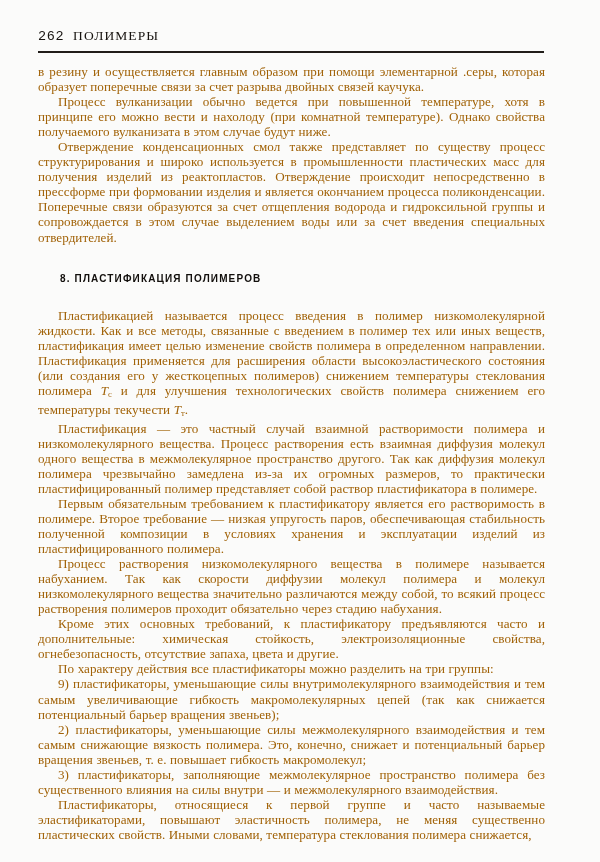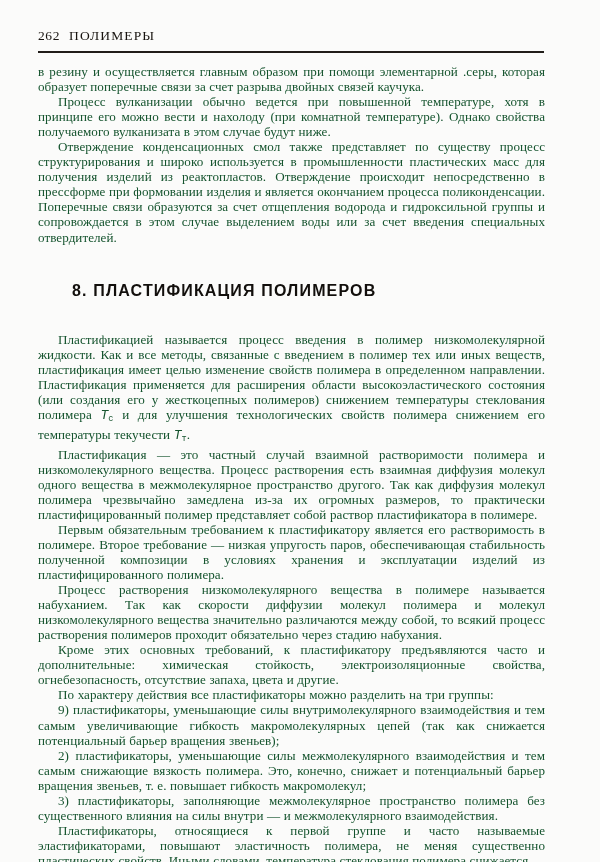--- a/index.html
+++ b/index.html
@@ -31,20 +31,21 @@
   .runhead-line {
     font-family: "Liberation Serif", "DejaVu Serif", serif;
     font-size: 13.5px;
     letter-spacing: 0.6px;
     color: #17130f;
     white-space: nowrap;
   }
   .runhead-num {
     display: inline-block;
     margin-right: 9px;
+    font-family: Liberation Mono, monospace;
   }
   .runhead-title {
     display: inline-block;
     letter-spacing: 1.1px;
   }
   .rule {
     position: absolute;
     left: 38px;
     top: 51px;
     width: 506px;
@@ -59,42 +60,42 @@
     width: 507px;
   }
   p.para {
     margin: 0;
     font-size: 13.1px;
     line-height: 15.05px;
     text-align: justify;
     text-indent: 20px;
     letter-spacing: 0.05px;
     word-spacing: 0.2px;
-    color: #14532d;
+    color: #a16207;
     -webkit-font-smoothing: none;
   }
   p.para.noindent {
     text-indent: 0;
   }
   
   h2.section-heading {
-    margin: 16px;
+    margin: 4px;
     font-family: "Liberation Sans", "DejaVu Sans", sans-serif;
-    font-size: 16px;
+    font-size: 10px;
     font-weight: bold;
     letter-spacing: 1.15px;
     color: #120f0c;
     padding-left: 18px;
     line-height: 16px;
   }
   .sp-before-heading { height: 22px; }
   .sp-after-heading  { height: 17px; }
   var.sym {
     font-style: italic;
-    font-family: Liberation Mono, monospace;
+    font-family: Liberation Serif, serif;
   }
   sub {
     font-size: 0.66em;
     vertical-align: -0.22em;
     font-style: normal;
     letter-spacing: 0;
   }
 </style>
 </head>
 <body>

